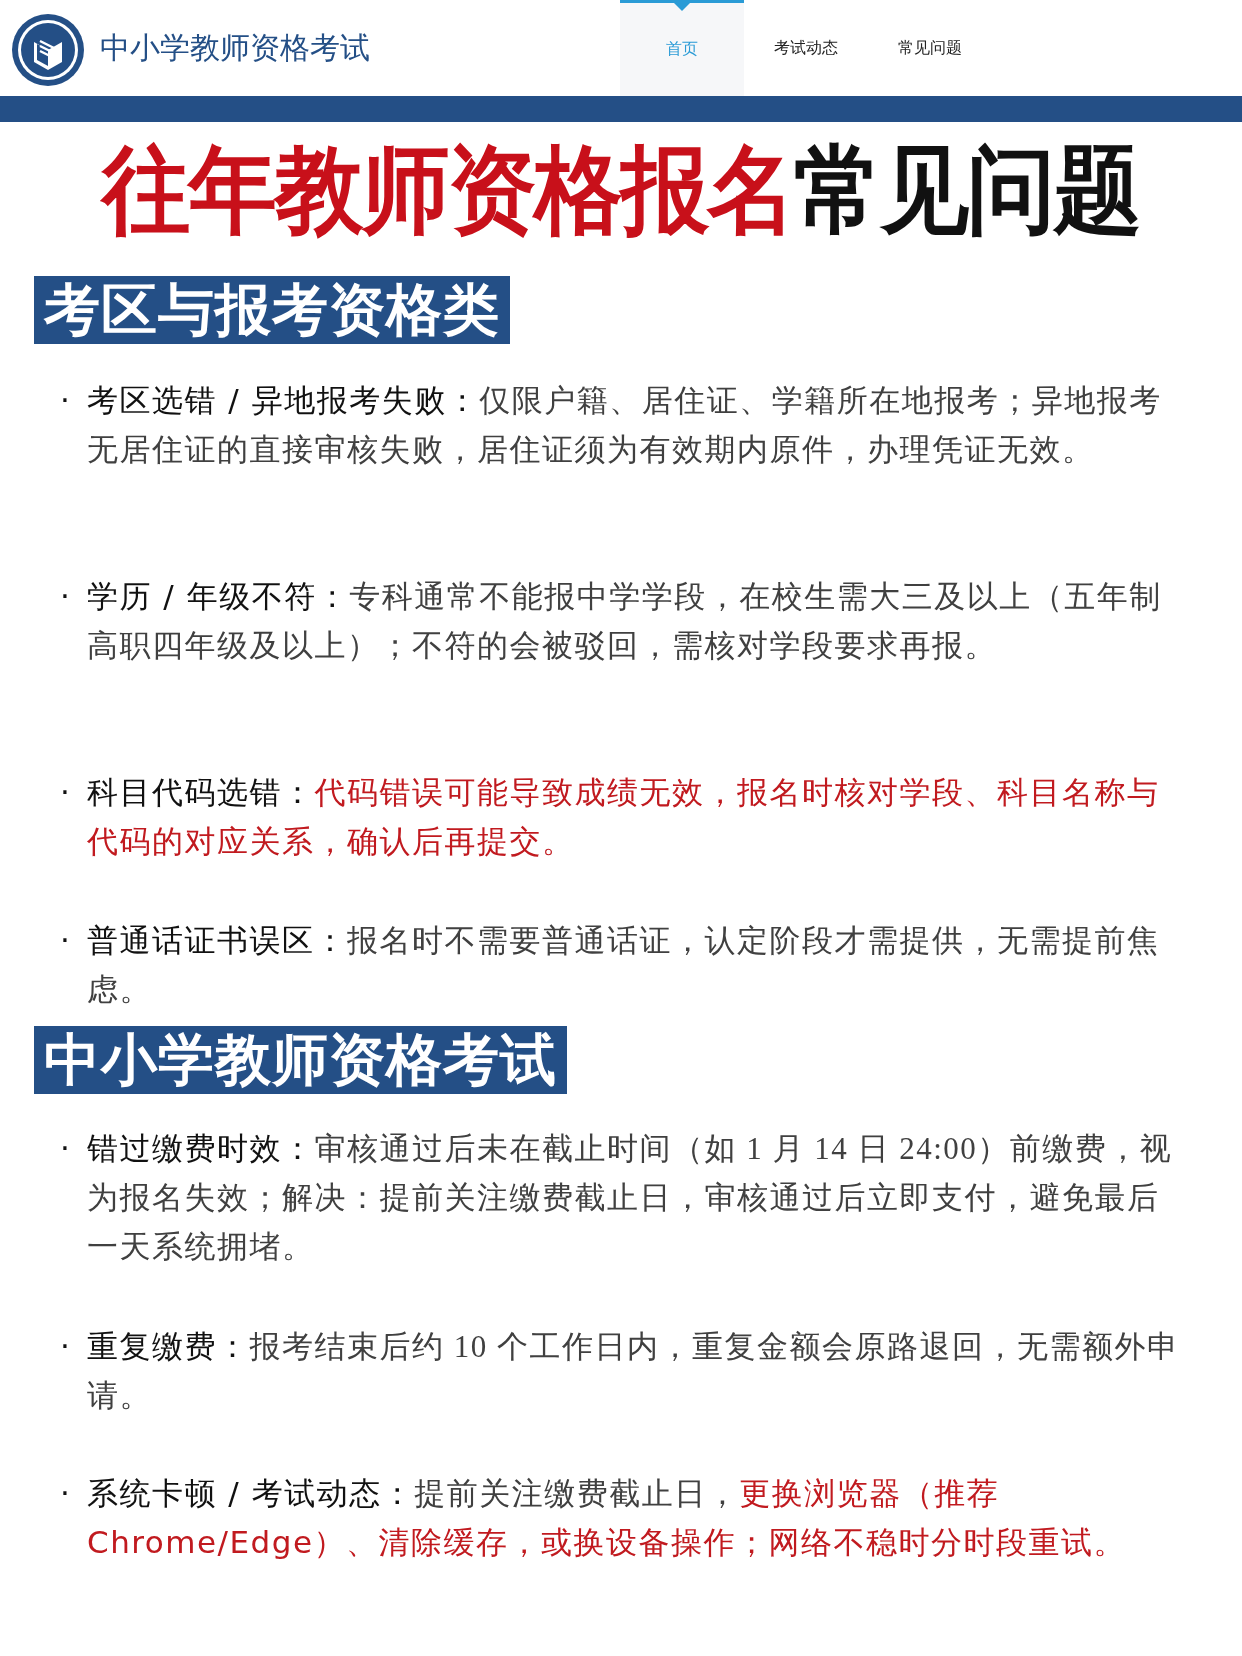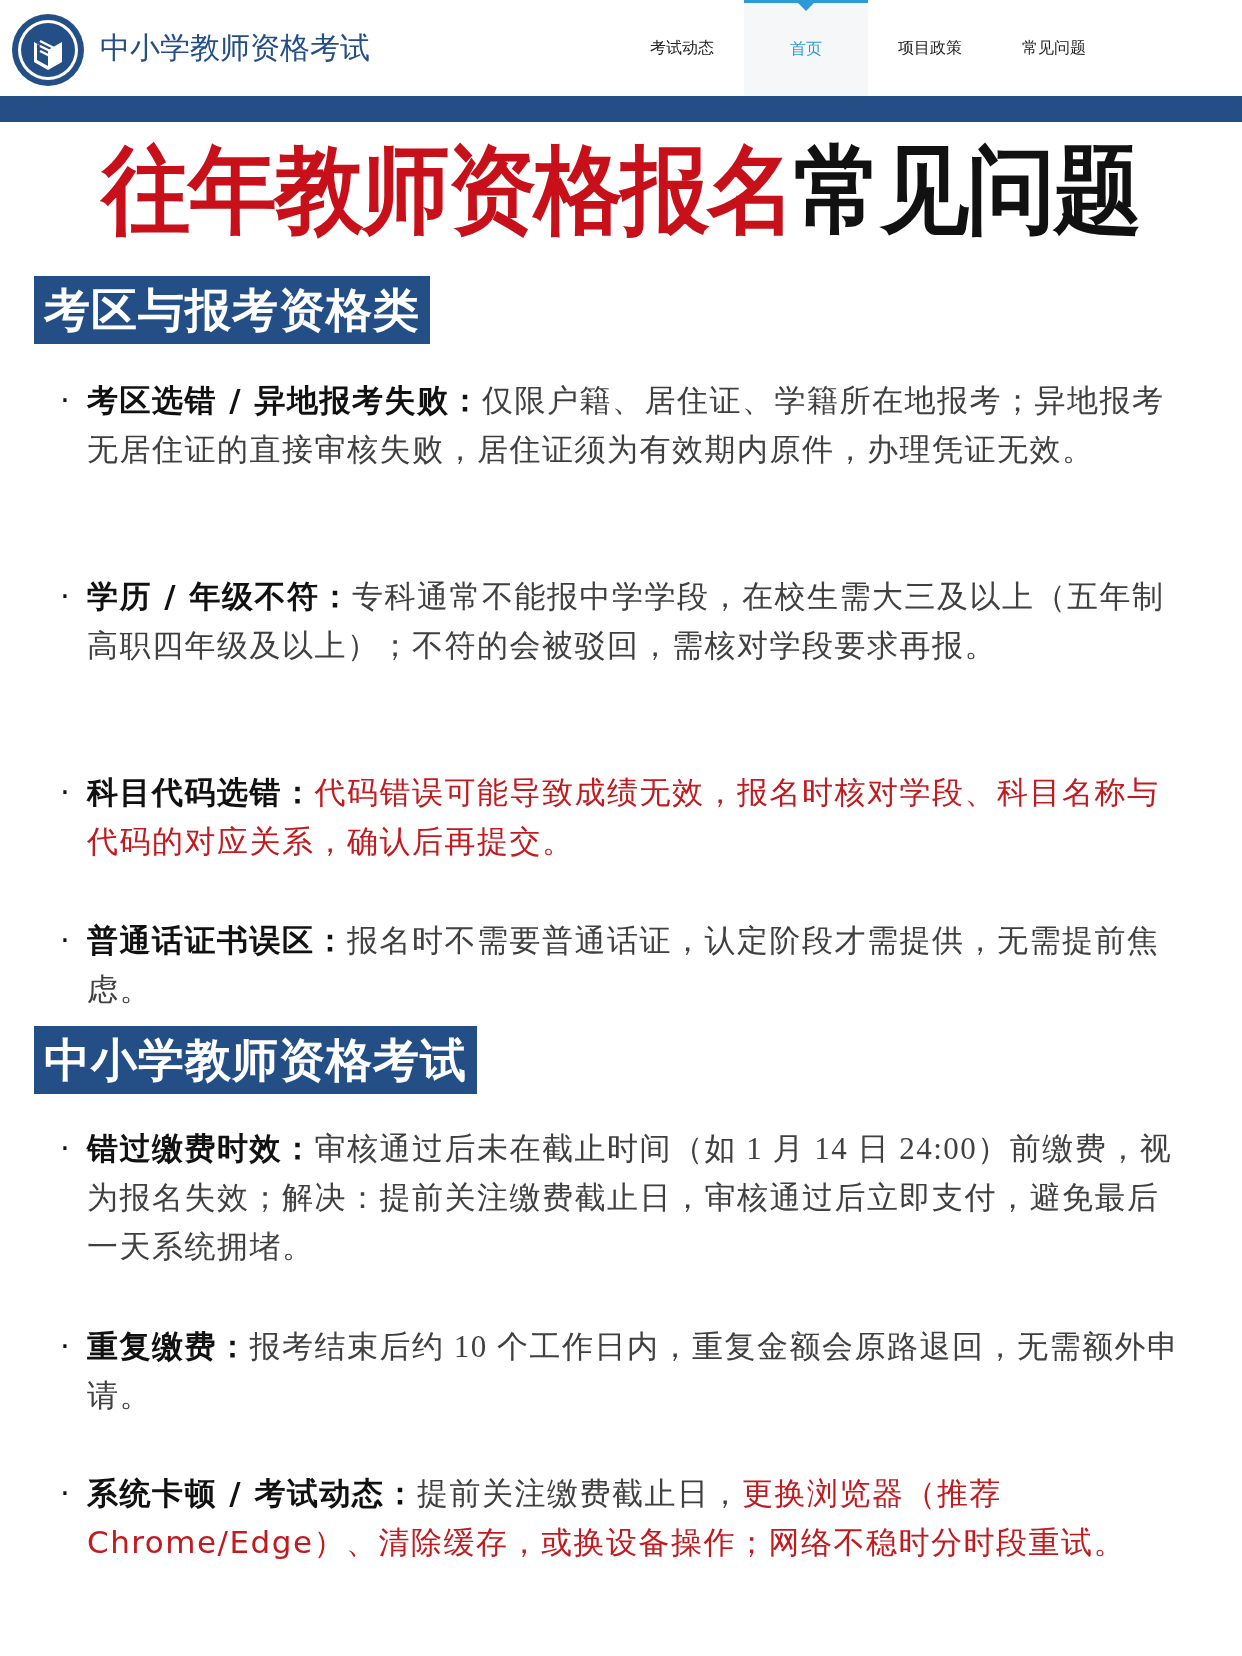--- a/index.html
+++ b/index.html
@@ -10,45 +10,44 @@
   .nav { position:absolute; left:620px; top:0; height:96px; display:flex; }
   .nav-item { width:124px; height:96px; display:flex; align-items:center; justify-content:center; font-size:16px; color:#222; position:relative; cursor:pointer; }
   .nav-item.active { background:#f6f7f9; color:#2a9bd6; border-top:3px solid #2a9bd6; box-sizing:border-box; }
   .nav-item.active::after { content:""; position:absolute; top:0; left:50%; margin-left:-8px; border-left:8px solid transparent; border-right:8px solid transparent; border-top:8px solid #2a9bd6; }
   .nav-bar { position:absolute; left:0; top:96px; width:1242px; height:26px; background:#244f86; }
 
   .main-title { position:absolute; left:0; top:130px; width:1242px; text-align:center; font-family:"DejaVu Serif", "Liberation Serif", serif; font-weight:bold; font-size:96px; line-height:120px; letter-spacing:-2px; transform:scaleX(0.92); transform-origin:center; }
   .main-title .red { color:#c8101a; }
   .main-title .black { color:#111; }
 
-  .section-title { position:absolute; left:34px; height:68px; padding:0 10px; background:#244f86; color:#fff; font-size:46px; font-weight:bold; line-height:68px; letter-spacing:1px; }
+  .section-title { position:absolute; left:34px; height:68px; padding:0 10px; background:#244f86; color:#fff; font-size:56px; font-weight:bold; line-height:68px; letter-spacing:1px; }
   .faq { position:absolute; left:60px; width:1120px; font-size:31px; line-height:49px; letter-spacing:1.5px; }
   .faq .dot { position:absolute; left:0; top:0; width:20px; }
   .faq .body { margin-left:27px; }
-  .faq .q { font-weight:bold; color:#111; }
+  .faq .q { font-weight:normal; color:#111; }
   .faq .a { color:#404040;font-family:Liberation Serif, serif; }
   .faq .hl { color:#c11a1f; }
 </style>
 </head>
 <body>
 
 <div class="header">
   <svg class="logo" viewBox="0 0 76 76">
     <circle cx="38" cy="38" r="36" fill="#244f86"></circle>
     <circle cx="38" cy="38" r="30" fill="#fff"></circle>
     <circle cx="38" cy="38" r="27" fill="#244f86"></circle>
     <path d="M24 30 L38 38 L52 30 L52 50 L38 58 L24 50 Z" fill="#fff"></path>
     <path d="M27 32 L38 38 L38 54 L27 48 Z" fill="#244f86"></path>
     <path d="M30 29 L46 37 M30 34 L46 42 M30 39 L46 47" stroke="#fff" stroke-width="2.5"></path>
   </svg>
   <div class="site-title">中小学教师资格考试</div>
   <div class="nav">
+    <div class="nav-item active">首页</div>
     <div class="nav-item">考试动态</div>
-    <div class="nav-item active">首页</div>
-    <div class="nav-item">项目政策</div>
     <div class="nav-item">常见问题</div>
   </div>
 </div>
 <div class="nav-bar"></div>
 
 <div class="main-title">
   <span class="red">往年教师资格报名</span><span class="black">常见问题</span>
 </div>
 
 <div class="section-title" style="top:276px;">考区与报考资格类</div>

